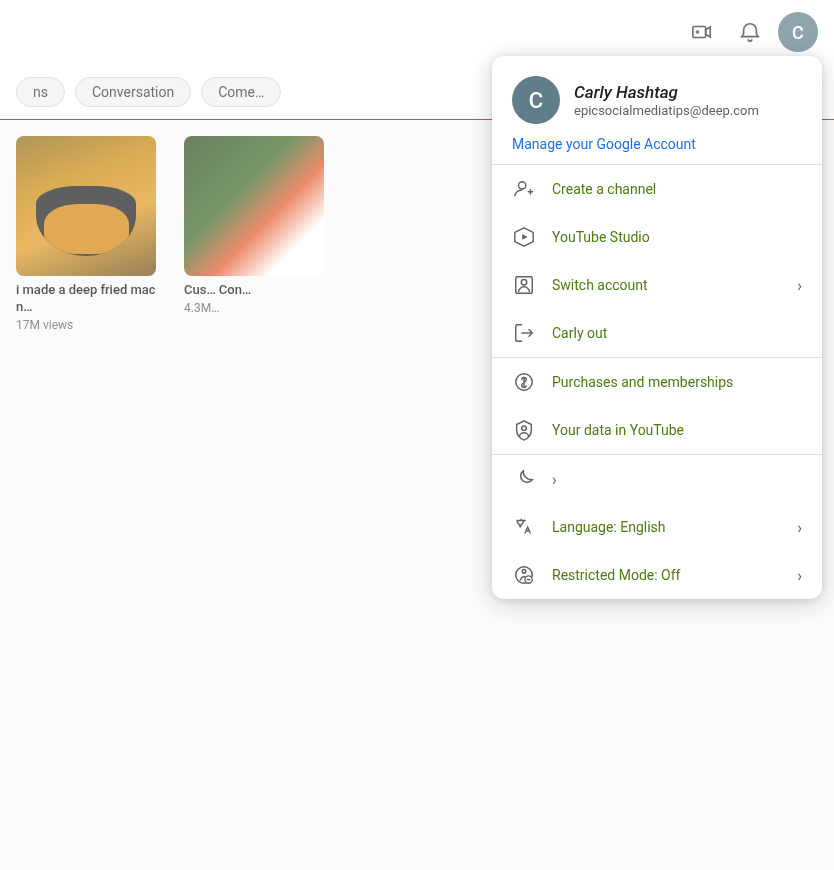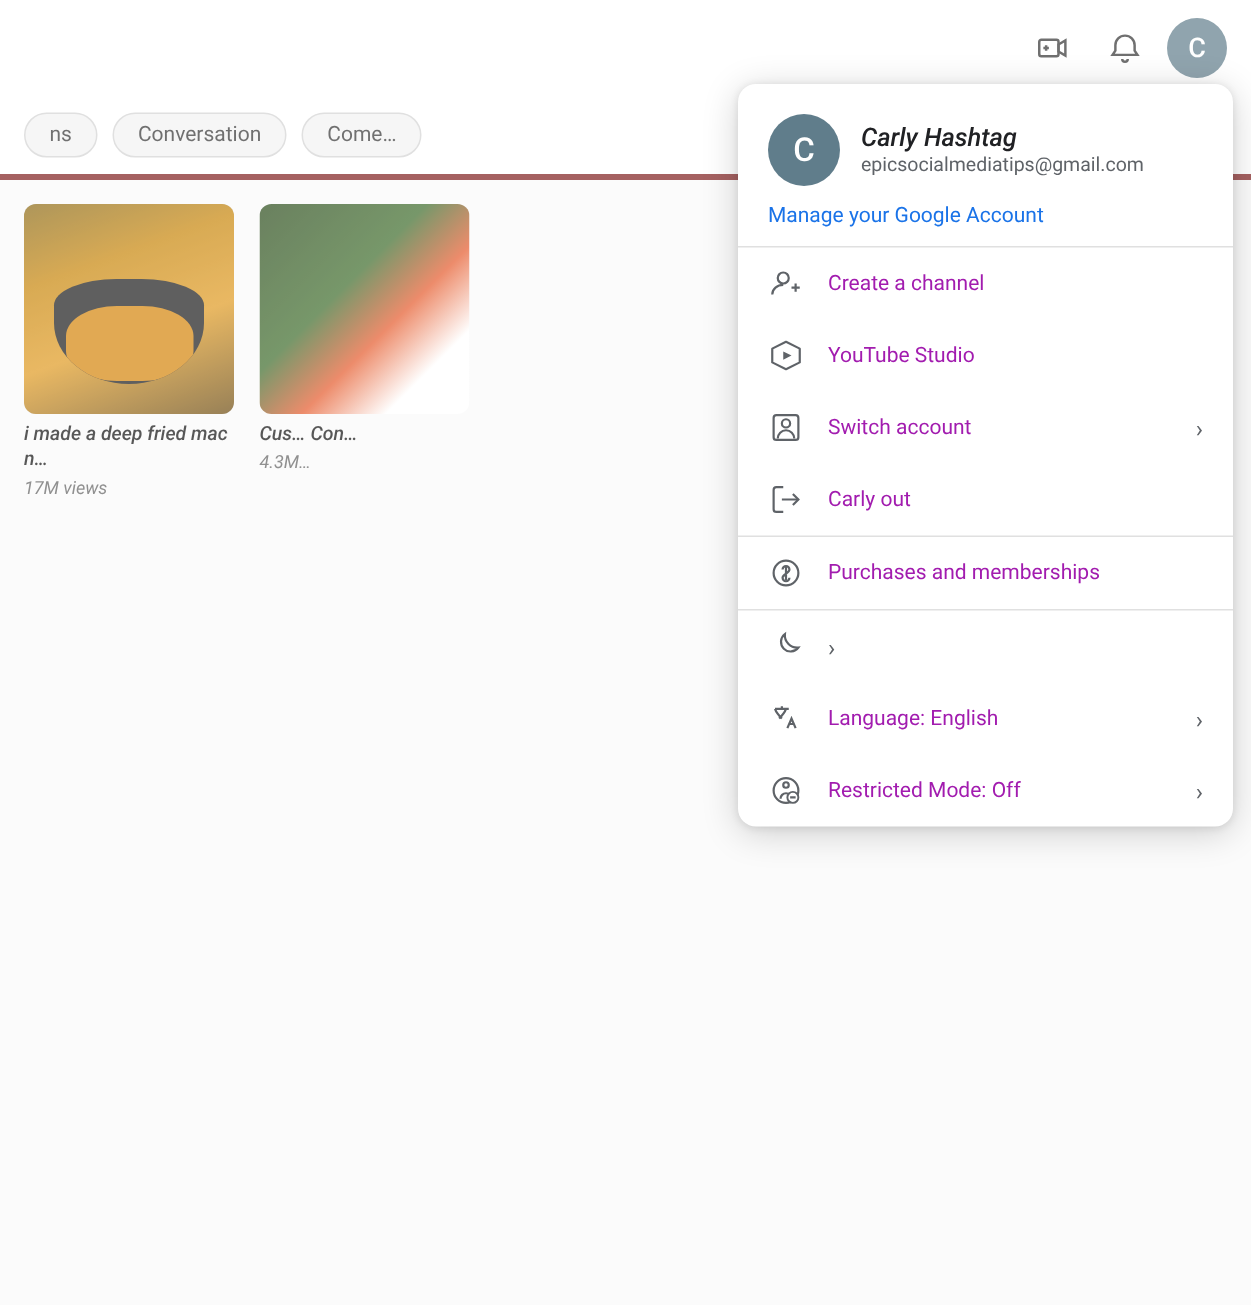--- a/index.html
+++ b/index.html
@@ -50,42 +50,41 @@
     .chips-row {
       position: absolute;
       top: 64px; left: 0; right: 0;
       height: 56px;
       background: #fff;
       display: flex;
       align-items: center;
       padding: 0 16px;
       gap: 10px;
       overflow: hidden;
-      border-bottom: 4px solid #7f1d1d;
+      border-bottom: 1px solid #7f1d1d;
     }
     .chip {
       padding: 6px 16px;
       border-radius: 20px;
       border: 1px solid #d3d3d3;
       background: #f2f2f2;
       font-size: 14px;
       color: #333;
       cursor: pointer;
       white-space: nowrap;
     }
 
     
     .video-grid {
       position: absolute;
       top: 120px; left: 0;
       width: 330px;
       display: flex;
-      gap: 17px;
+      gap: 28px;
       padding: 16px;
-      font-style: italic;
     }
     .video-card {
       width: 140px;
     }
     .video-thumb {
       width: 140px; height: 140px;
       border-radius: 8px;
       overflow: hidden;
       background: #ccc;
     }
@@ -211,21 +210,21 @@
       position: relative;
     }
     .menu-icon {
       width: 24px; height: 24px;
       display: flex; align-items: center; justify-content: center;
       flex-shrink: 0;
       color: #5f6368;
     }
     .menu-label {
       font-size: 14px;
-      color: #a21caf;
+      color: #4d7c0f;
       flex: 1;
     }
     .menu-chevron {
       color: #5f6368;
       font-size: 16px;
     }
 
     
     .icon-svg {
       width: 22px; height: 22px;
@@ -285,21 +284,21 @@
 
 <div class="dropdown-panel">
 
   <div class="profile-section">
     <div class="profile-row">
       <div class="profile-avatar">
         <span>C</span>
       </div>
       <div class="profile-info">
         <span class="profile-name">Carly Hashtag</span>
-        <span class="profile-email">epicsocialmediatips@gmail.com</span>
+        <span class="profile-email">epicsocialmediatips@deep.com</span>
       </div>
     </div>
     <a class="manage-account-link">Manage your Google Account</a>
   </div>
 
   <div class="divider"></div>
 
   <div class="menu-item">
     <span class="menu-icon">
       <svg class="icon-svg" viewBox="0 0 24 24" fill="none" stroke="#5f6368" stroke-width="1.6">
@@ -350,20 +349,30 @@
   <div class="menu-item">
     <span class="menu-icon">
       <svg class="icon-svg" viewBox="0 0 24 24" fill="none" stroke="#5f6368" stroke-width="1.6">
         <circle cx="12" cy="12" r="9"></circle>
         <path d="M12 7v10M9.5 9.5c0-1.4 1.1-2.5 2.5-2.5s2.5 1.1 2.5 2.5c0 3-5 3-5 6 0 1.4 1.1 2.5 2.5 2.5s2.5-1.1 2.5-2.5"></path>
       </svg>
     </span>
     <span class="menu-label">Purchases and memberships</span>
   </div>
 
+  <div class="menu-item">
+    <span class="menu-icon">
+      <svg class="icon-svg" viewBox="0 0 24 24" fill="none" stroke="#5f6368" stroke-width="1.6">
+        <path d="M12 2L4 6v6c0 5 3.6 9.7 8 11 4.4-1.3 8-6 8-11V6L12 2z"></path>
+        <circle cx="12" cy="10" r="2.5"></circle>
+        <path d="M7 19.5c0-2.5 2.2-4.5 5-4.5s5 2 5 4.5"></path>
+      </svg>
+    </span>
+    <span class="menu-label">Your data in YouTube</span>
+  </div>
 
   <div class="divider"></div>
 
   <div class="menu-item">
     <span class="menu-icon">
       <svg class="icon-svg" viewBox="0 0 24 24" fill="none" stroke="#5f6368" stroke-width="1.6">
         <path d="M21 12.79A9 9 0 0 1 11.21 3a7 7 0 1 0 9.79 9.79z"></path>
       </svg>
     </span>
     <span class="menu-chevron">›</span>

